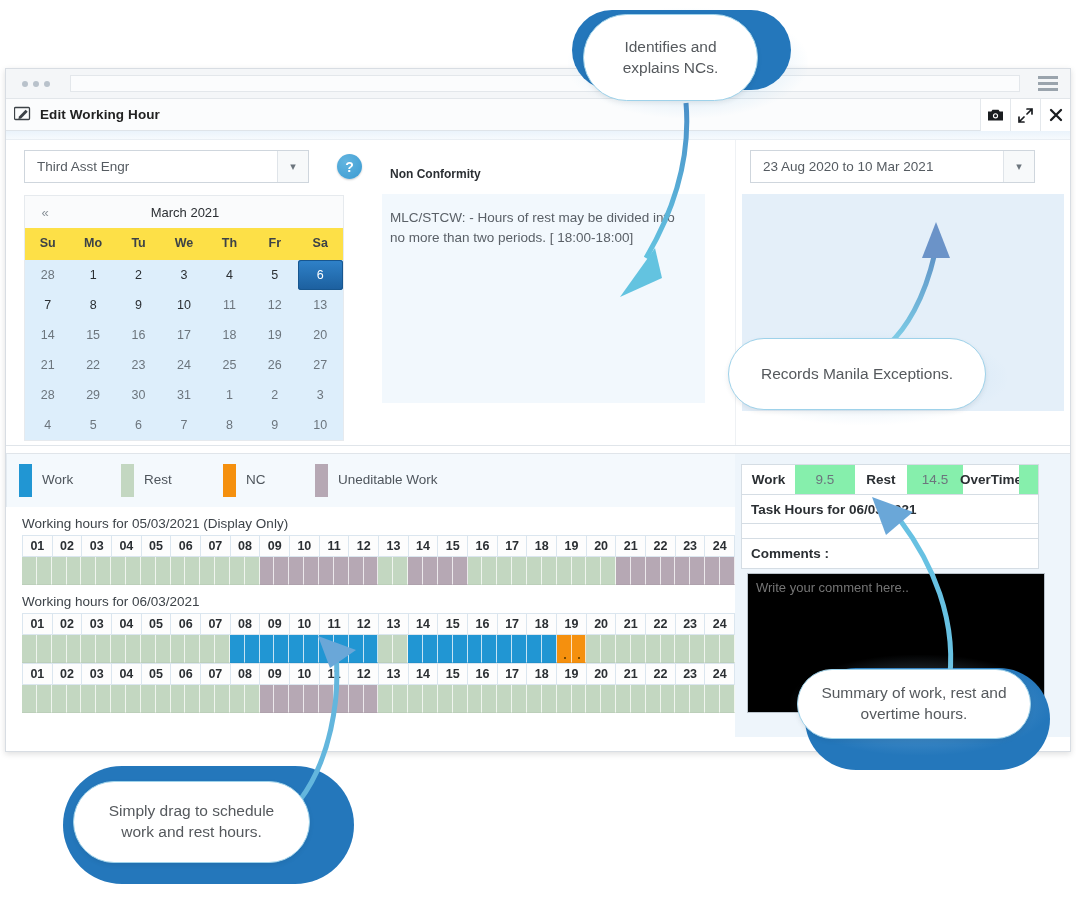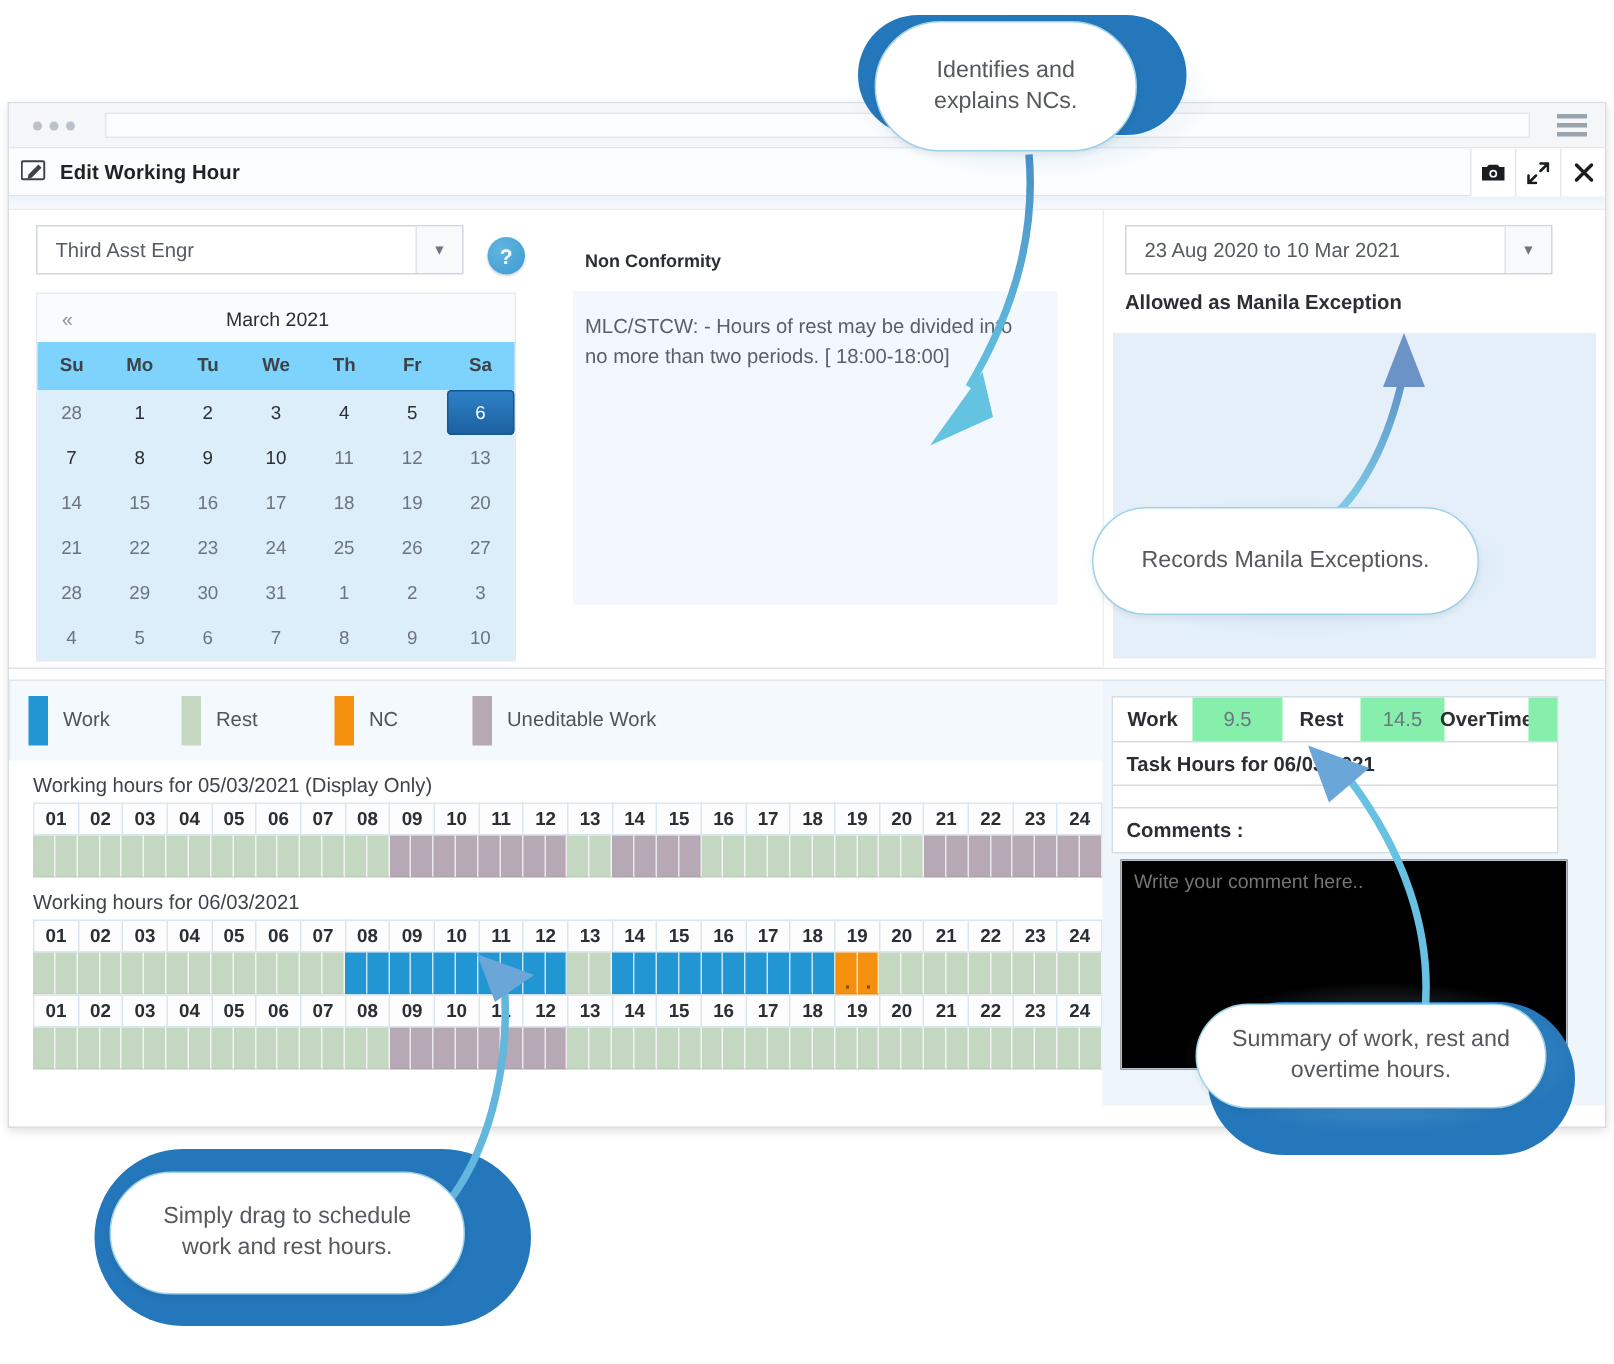--- a/index.html
+++ b/index.html
@@ -45,21 +45,21 @@
   #win-btns .wb svg { display:block; }
 
   
   #bluestrip { height:9px; background:linear-gradient(to bottom,#eaf3fb,#f6fafd); border-bottom:1px solid #e9eef3; }
 
   
   #top-region { display:flex; position:relative; height:305px; }
   #top-left { width:729px; position:relative; }
   #top-right { width:335px; position:relative; background:#ffffff; border-left:1px solid #eef1f4; }
 
-  .sel-row { padding:10px 0 8px 18px; display:flex; align-items:flex-end; gap:16px; }
+  .sel-row { padding:10px 0 8px 18px; display:flex; align-items:center; gap:28px; }
   .select-box {
     width:285px; height:33px; border:1px solid #cfd6dd; background:#fff;
     display:flex; align-items:center; position:relative;
   }
   .select-box .sv { flex:1; padding-left:12px; font-size:13.5px; color:#555b61; }
   .select-box .caret {
     width:31px; height:31px; border-left:1px solid #dfe4e9; background:#f7f9fa;
     display:flex;align-items:center;justify-content:center;color:#6c757d;font-size:11px;
   }
   .help-btn {
@@ -71,21 +71,21 @@
 
   .daterange { width:288px; margin:10px 0 0 14px; }
 
   
   #calendar {
     margin:4px 0 0 18px; width:320px; border:1px solid #e6eaee; background:#fff;
   }
   #cal-head { height:32px; display:flex; align-items:center; background:#fafbfc; position:relative; }
   #cal-head .prev { width:40px; text-align:center; color:#8a9299; font-size:13px; cursor:pointer; }
   #cal-head .mtitle { flex:1; text-align:center; font-size:13px; font-weight:normal; color:#2b2f33; padding-right:38px; }
-  #cal-dow { display:flex; background:#7dd3fc;justify-content:flex-end; }
+  #cal-dow { display:flex; background:#fde047; }
   #cal-dow div { flex:1; text-align:center; font-size:12.5px; font-weight:bold; color:#3c4247; padding:8px 0 10px; }
   #cal-body { background:#ddeefb; padding:0; }
   .cal-week { display:flex;align-items:flex-end; }
   .cal-cell {
     flex:1; height:30px; display:flex; align-items:center; justify-content:center;
     font-size:12.5px; color:#6c757d; cursor:pointer; position:relative;
   }
   .cal-cell.cur { color:#2b2f33; }
   .cal-cell.sel {
     background:linear-gradient(to bottom,#2f82c9,#1c5f9e); color:#fff; font-weight:normal;
@@ -323,21 +323,20 @@
     </div>
 
     <div id="top-right">
       <div class="daterange">
         <div class="select-box">
           <span class="sv">23 Aug 2020 to 10 Mar 2021</span>
           <span class="caret">▾</span>
         </div>
       </div>
       <div id="manila">
-        <div class="hd">Allowed as Manila Exception</div>
         <div class="bd"></div>
       </div>
     </div>
   </div>
 
   <div id="mid-div"></div>
 
   <div id="bot-region">
 
     <div id="bot-left">

